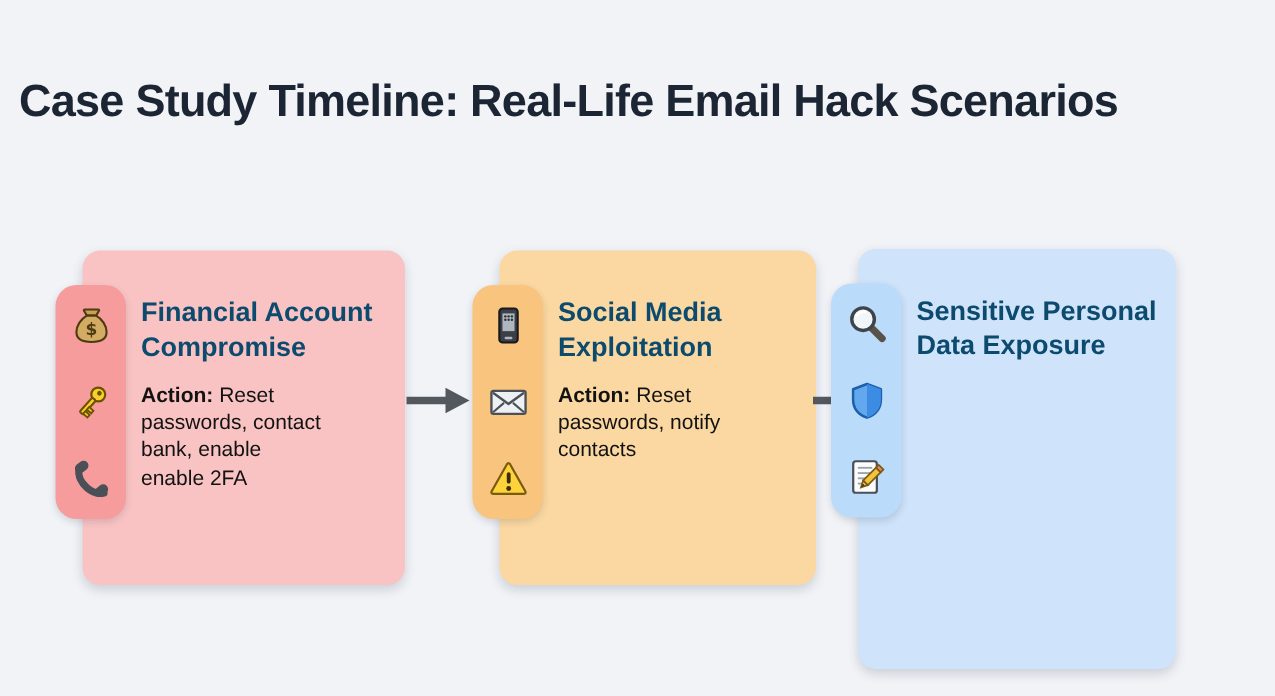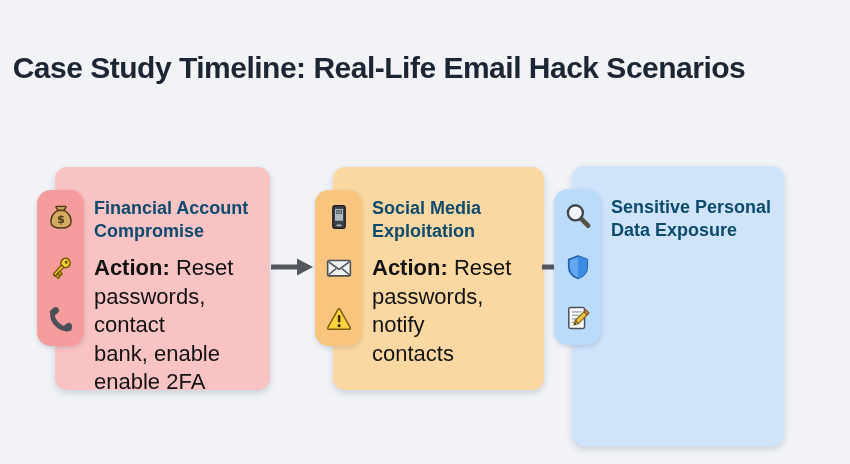--- a/index.html
+++ b/index.html
@@ -53,21 +53,21 @@
   .card-title {
     margin: 0 0 11px 0;
     font-size: 18px;
     font-weight: 700;
     line-height: 1.28;
     color: #0c4a6e;
     white-space: pre-line;
   }
   .card-body {
     margin: 0;
-    font-size: 22px;
+    font-size: 14px;
     line-height: 1.3;
     color: #121212;
     white-space: pre-line;
   }
   .card-body strong { font-weight: 700; }
 
   .arrow {
     position: absolute;
     top: 257px;
     width: 44px; height: 20px;

